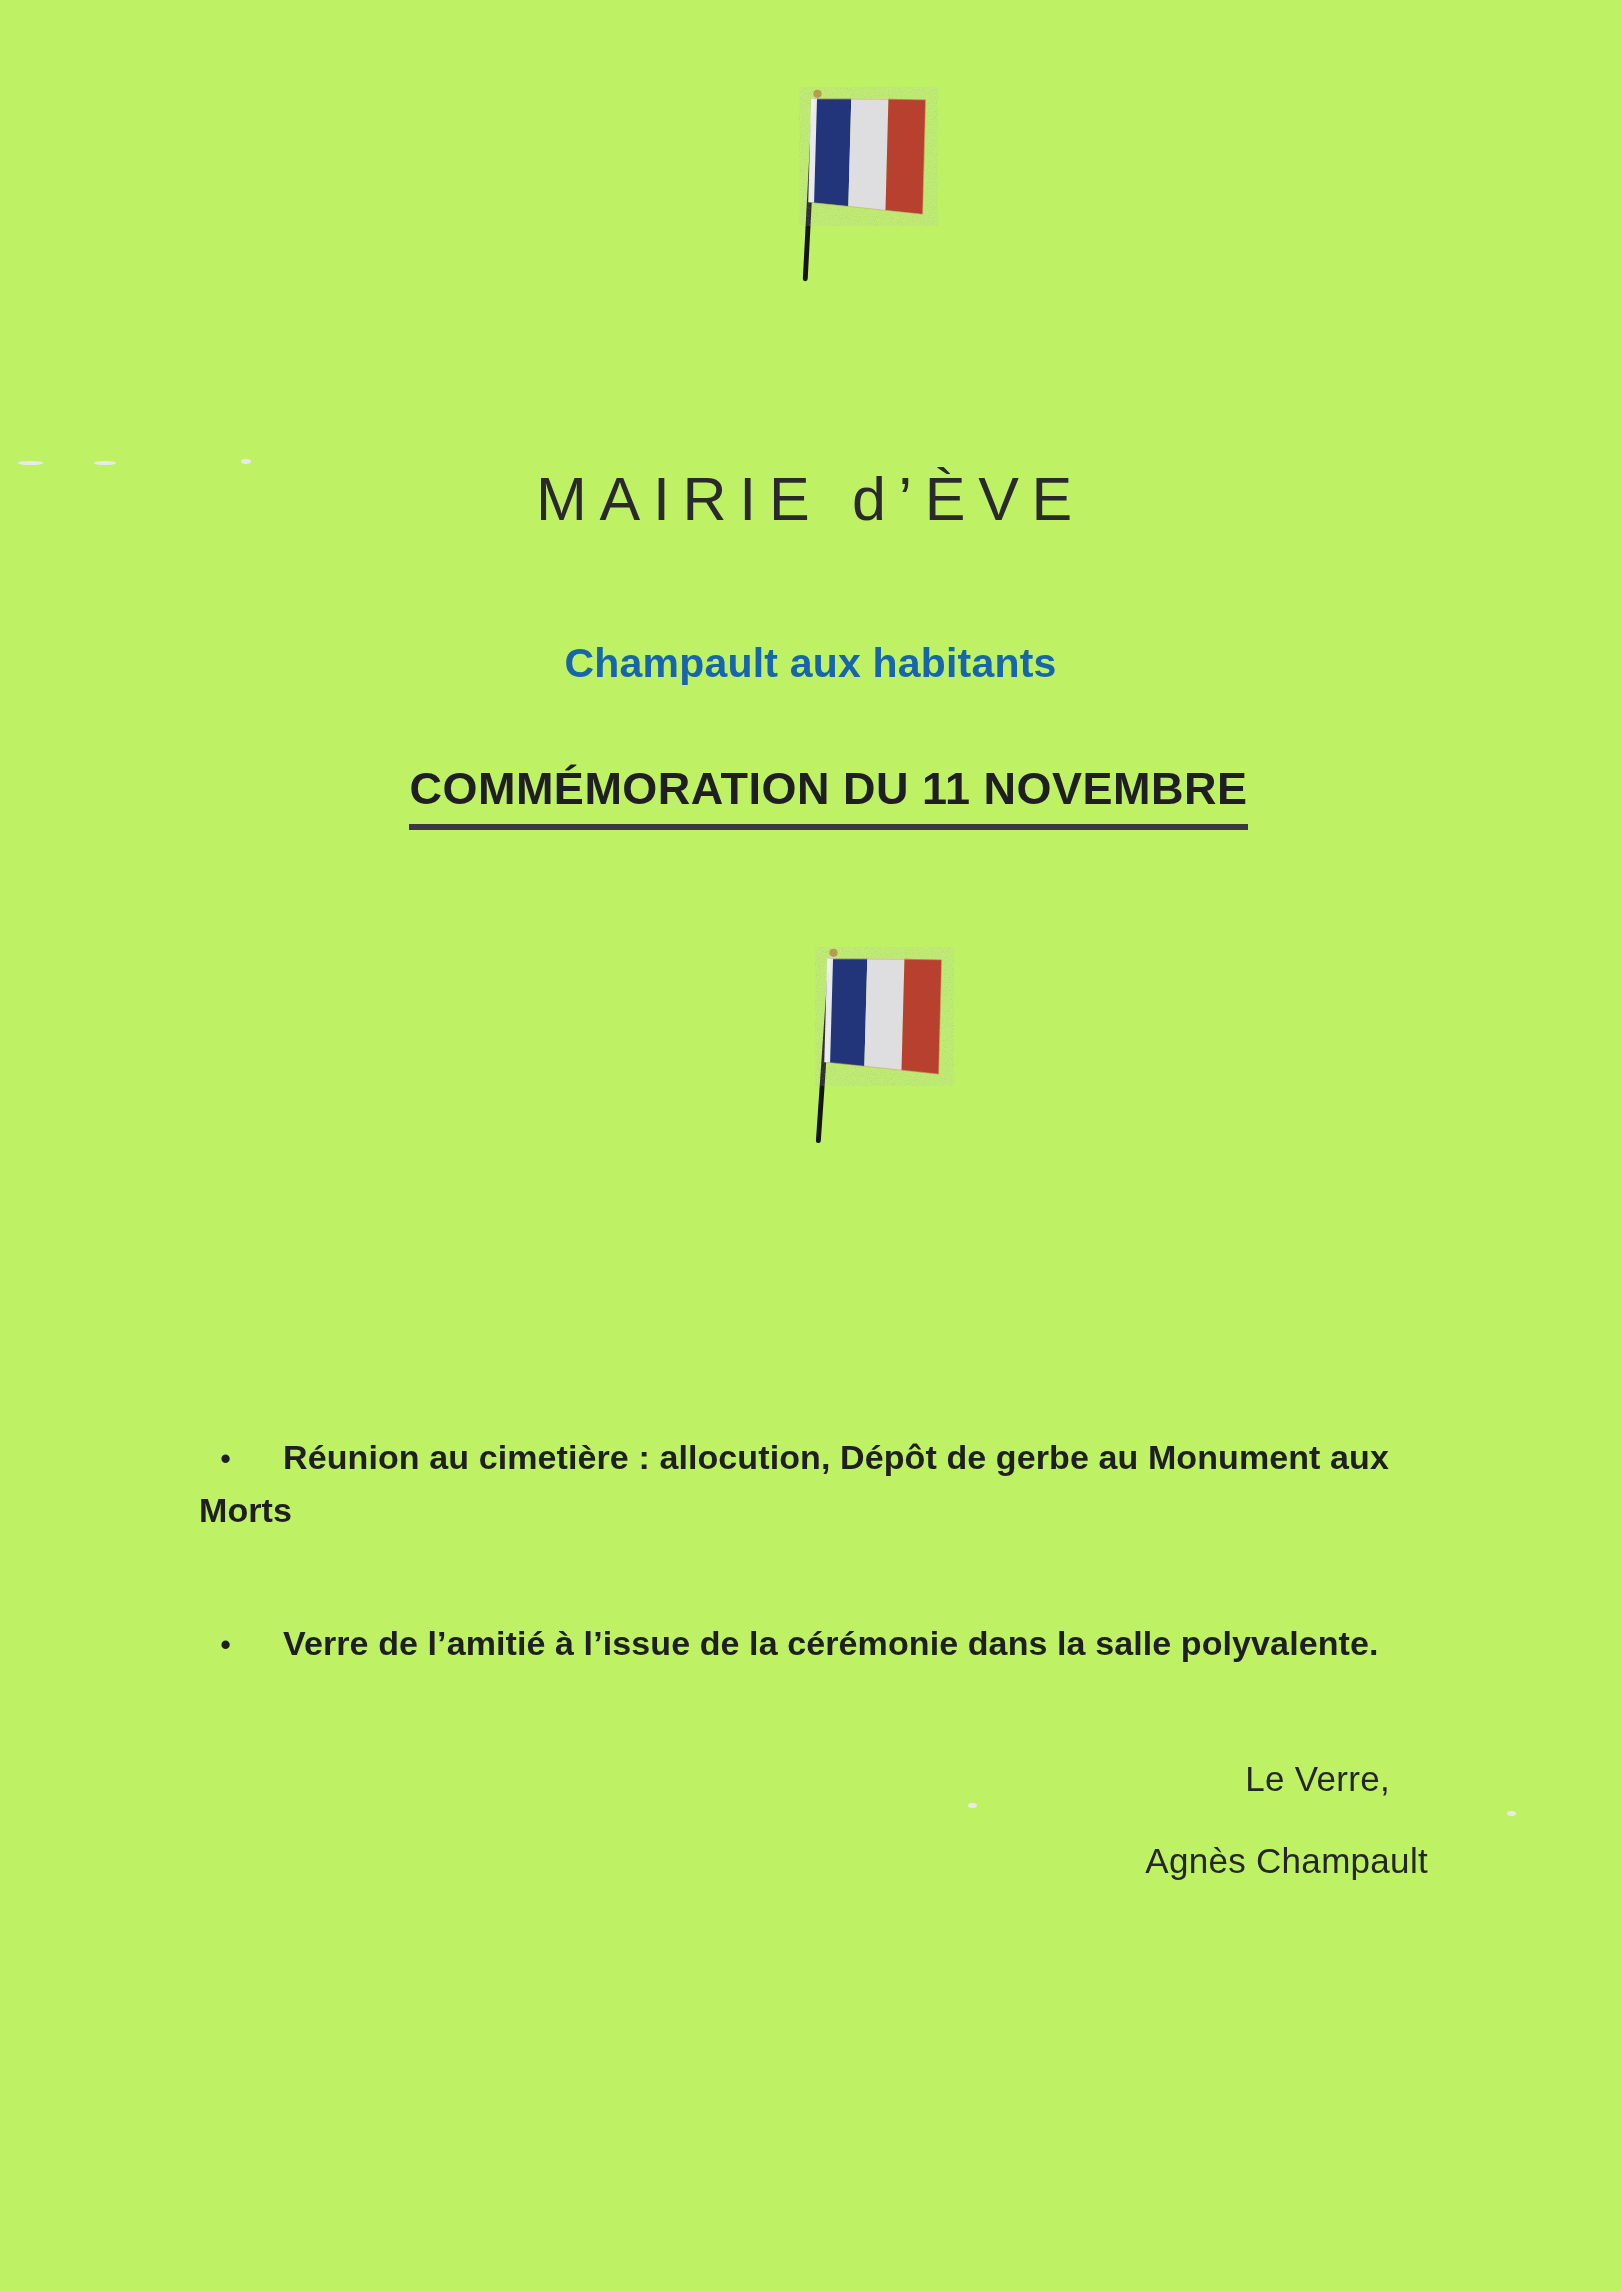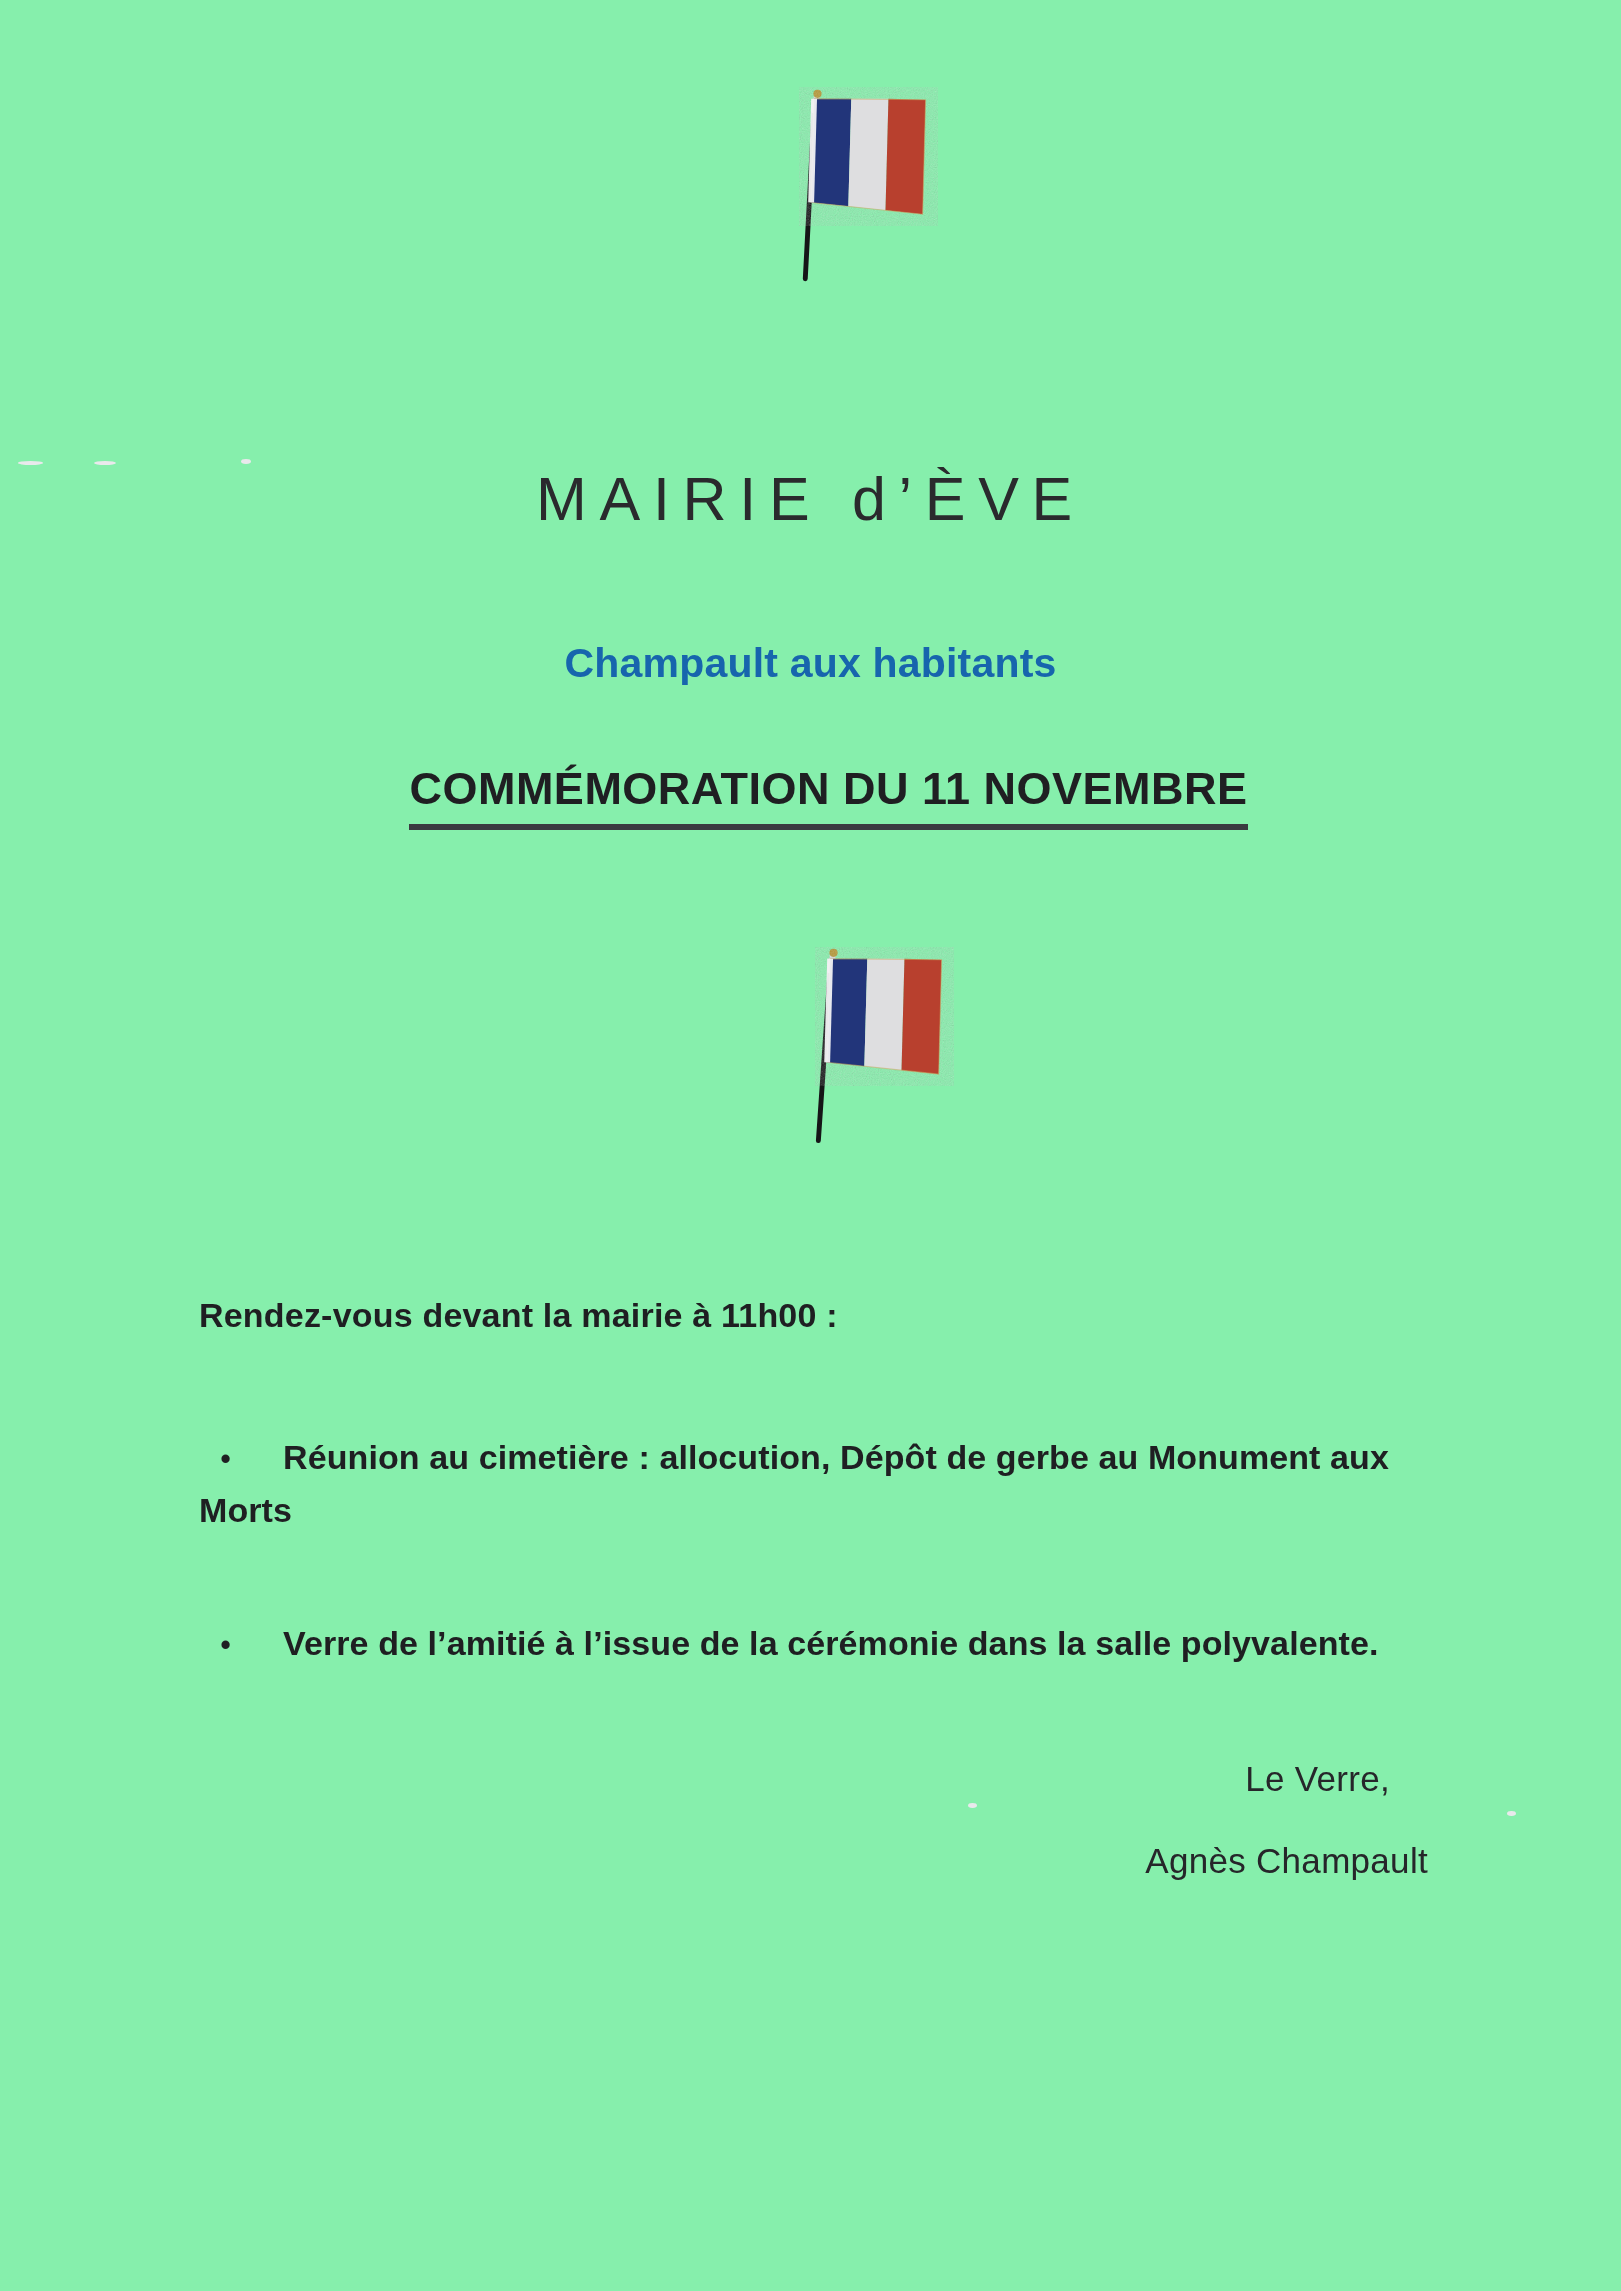--- a/index.html
+++ b/index.html
@@ -12,21 +12,21 @@
   body {
     font-family: "Liberation Sans", sans-serif;
     -webkit-font-smoothing: antialiased;
   }
 
   #page {
     position: relative;
     width: 1621px;
     height: 2292px;
     margin: 0 auto;
-    background: #86efac;
+    background: #bef264;
     overflow: hidden;
   }
 
   
   .flag-figure {
     position: absolute;
     width: 206px;
     height: 225px;
   }
   .flag-figure svg {
@@ -200,21 +200,20 @@
   </figure>
 
   <h1 class="org-title">MAIRIE d’ÈVE</h1>
 
   <h2 class="subtitle">Champault aux habitants</h2>
 
   <div class="event-heading-wrap">
     <span class="event-heading">COMMÉMORATION DU 11 NOVEMBRE</span>
   </div>
 
-  <p class="body-block lead-line">Rendez-vous devant la mairie à 11h00 :</p>
 
   <p class="body-block bullet-item" id="bullet-2">
     <span class="bullet-marker">•</span><span>Verre de l’amitié à l’issue de la cérémonie dans la salle polyvalente.</span>
   </p>
 
   <p class="body-block bullet-item" id="bullet-1">
     <span class="bullet-marker">•</span><span>Réunion au cimetière : allocution, Dépôt de gerbe au Monument aux Morts</span>
   </p>
 
   <div class="signature" id="sig-role">Le Verre,</div>

